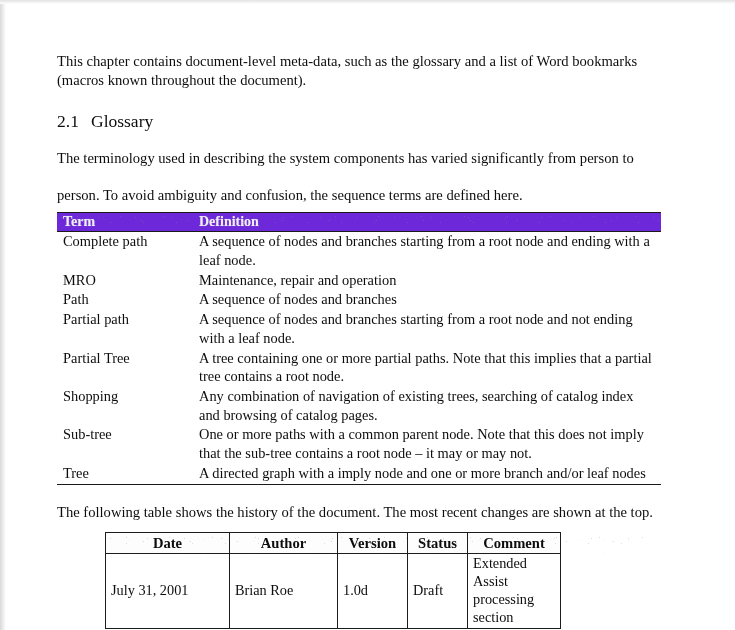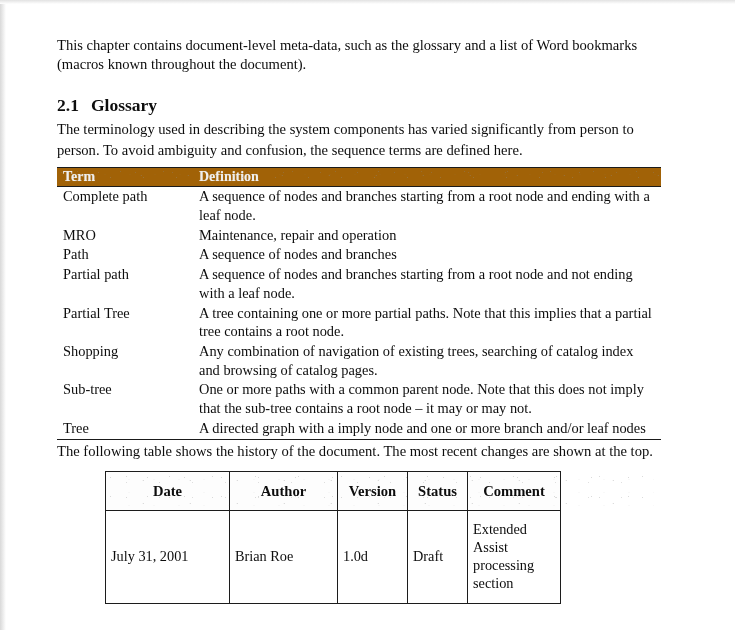--- a/index.html
+++ b/index.html
@@ -44,47 +44,47 @@
     margin: 0 0 7px 0;
     letter-spacing: 0.1px;
     line-height: 1.15;
   }
   h1.chapter .num {
     display: inline-block;
     width: 34px;
   }
   h2.section {
     font-size: 17.5px;
-    font-weight: bold;
+    font-weight: normal;
     margin: 20px 0 5px 0;
     line-height: 1.15;
   }
   h2.section .num {
     display: inline-block;
     width: 34px;
   }
   p.body-text {
     font-size: 14.6px;
     line-height: 1.33;
-    margin: 2px 0 2px 0;
+    margin: 18px 0 2px 0;
     text-align: left;
   }
 
   
   .glossary-wrap {
     margin-top: 6px;
     width: 604px;
   }
   table.glossary {
     border-collapse: collapse;
     width: 100%;
     font-size: 14.4px;
   }
   table.glossary thead tr {
-    background: #a16207;
+    background: #6d28d9;
   }
   table.glossary thead th {
     text-align: left;
     font-weight: bold;
     color: #efefef;
     padding: 1px 0 1px 6px;
     font-size: 14px;
     border-top: 1.6px solid #1a1a1a;
     border-bottom: 1.6px solid #1a1a1a;
     text-shadow: 0 0 1px rgba(255,255,255,0.35);
@@ -112,21 +112,21 @@
   }
   table.history {
     border-collapse: collapse;
     width: 100%;
     font-size: 14.3px;
     table-layout: fixed;
   }
   table.history th,
   table.history td {
     border: 1.2px solid #1c1c1c;
-    padding: 10px 5px;
+    padding: 1px 5px;
     line-height: 1.25;
   }
   table.history thead th {
     text-align: center;
     font-weight: bold;
     background: #fdfdfd;
     font-size: 14.6px;
   }
   table.history td {
     text-align: left;

